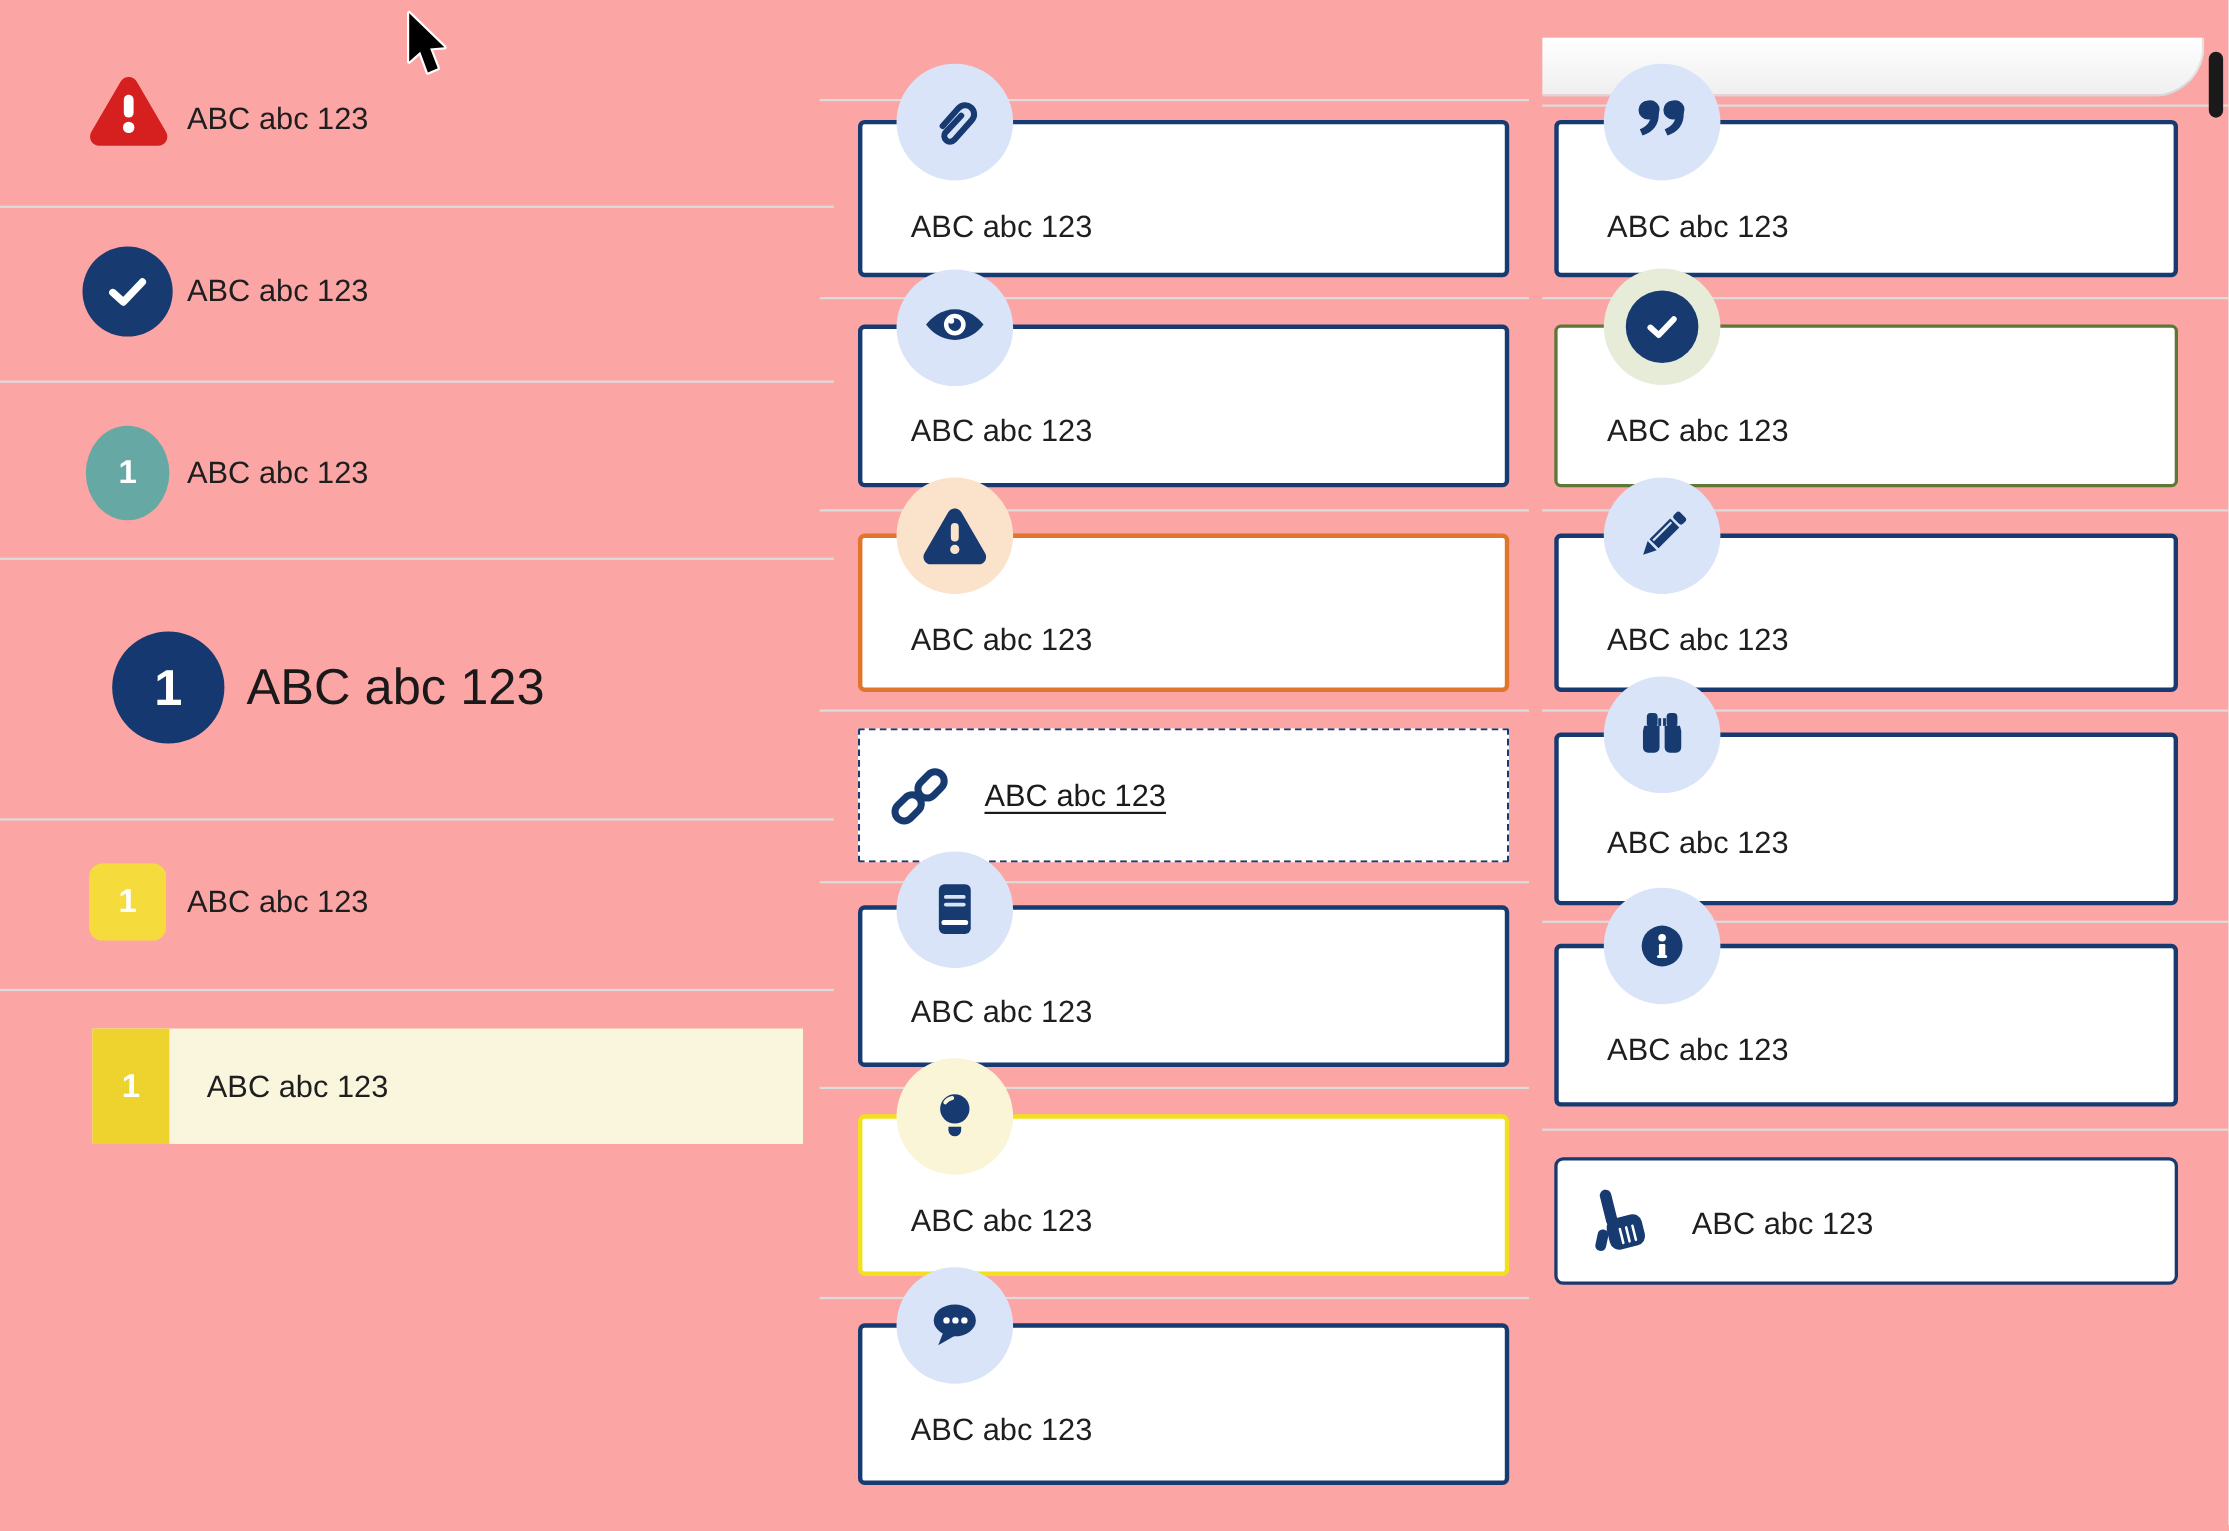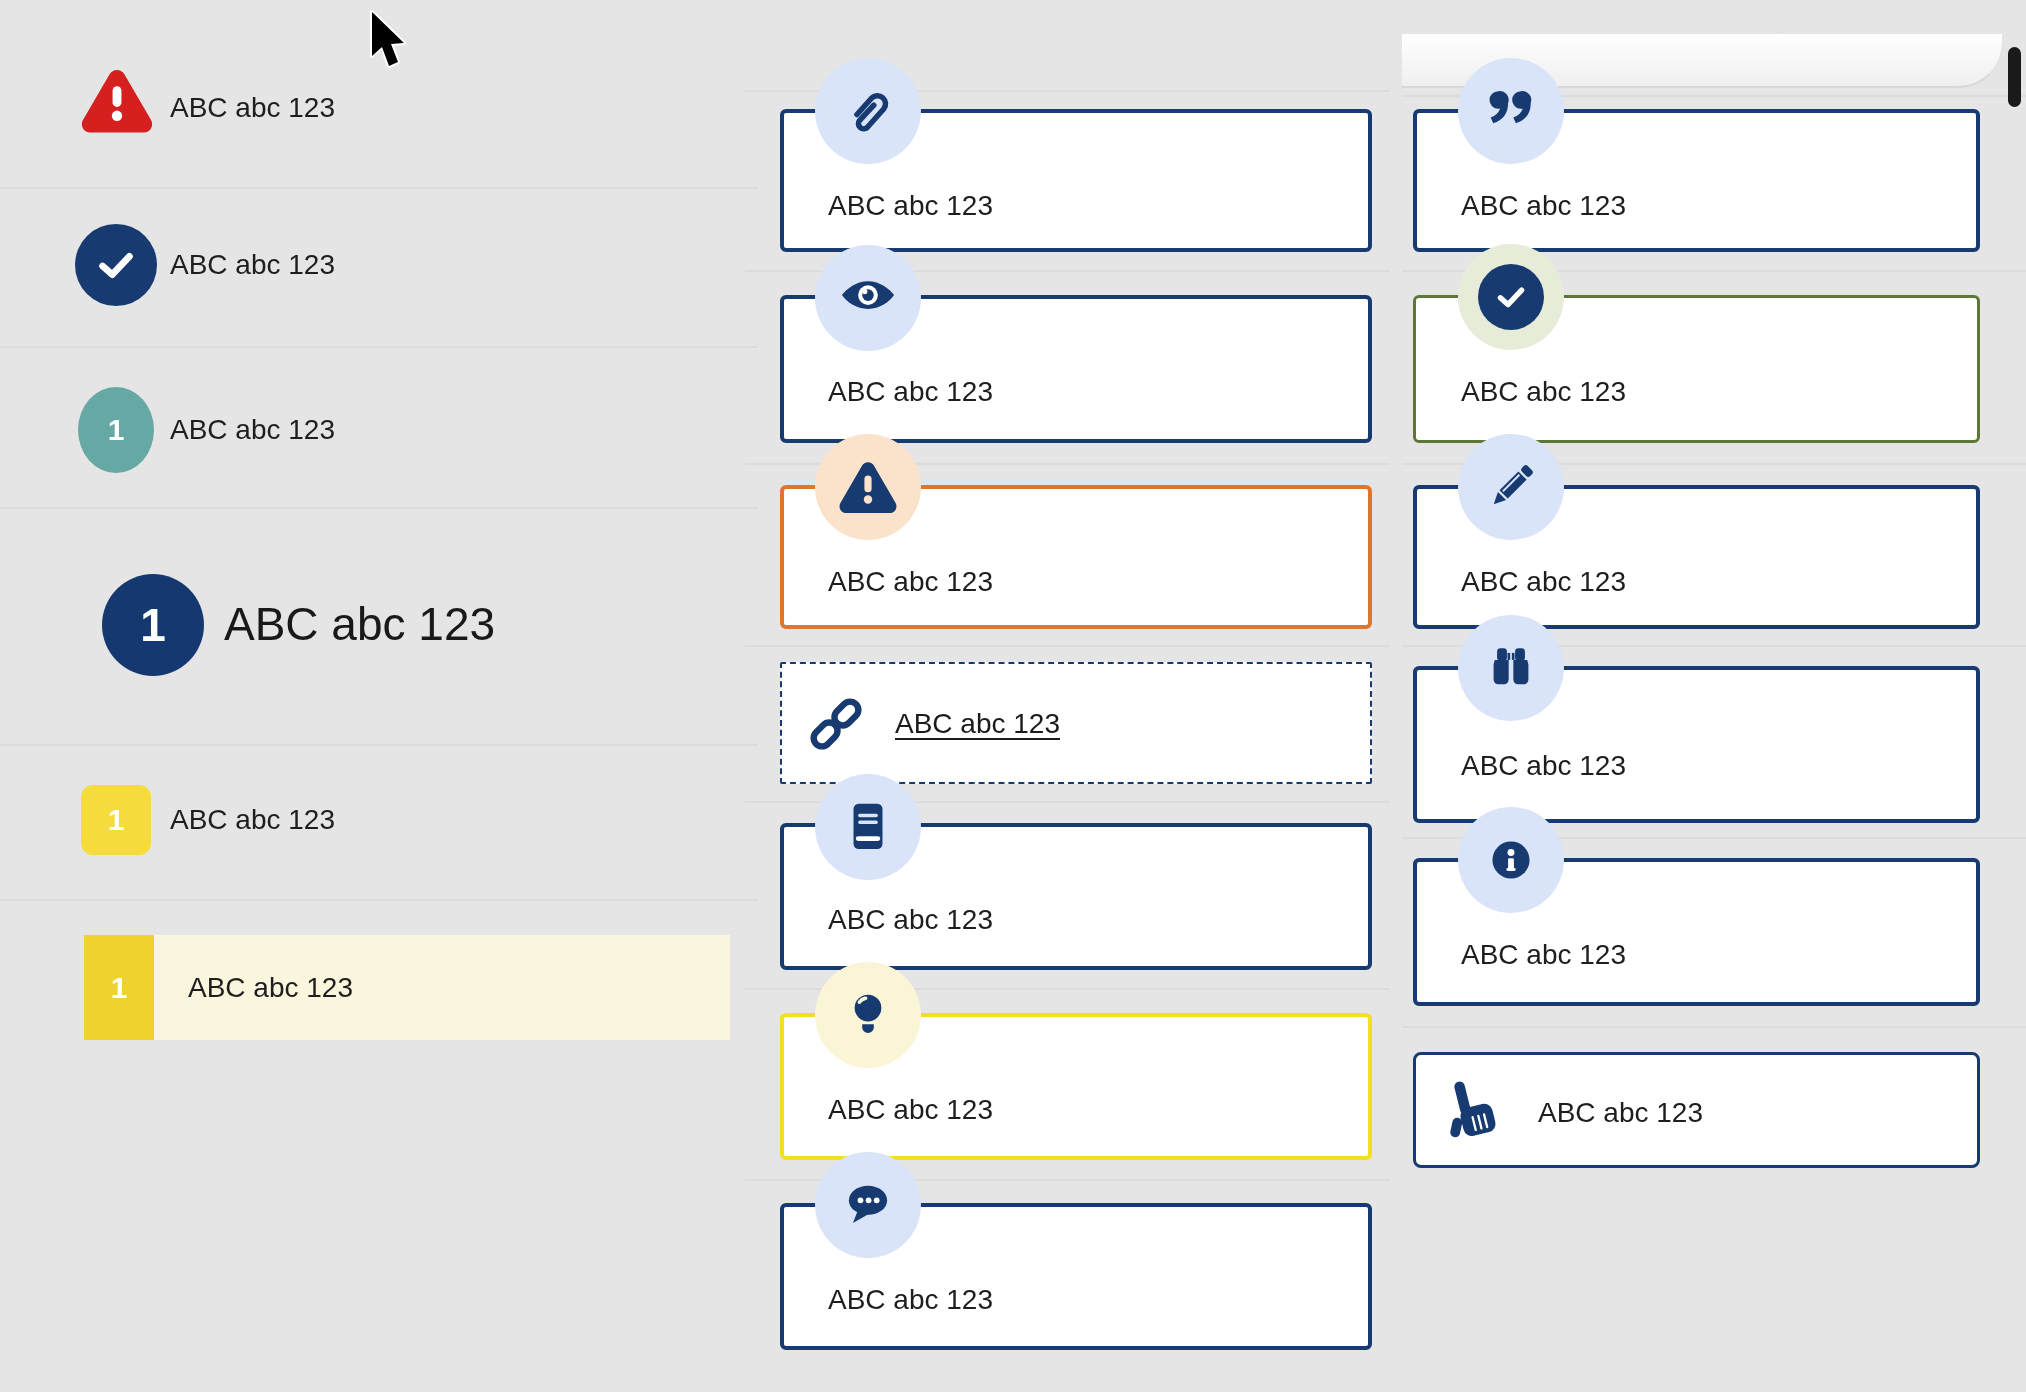--- a/index.html
+++ b/index.html
@@ -1,16 +1,16 @@
 <!DOCTYPE html>
 <html><head>
 <meta charset="utf-8">
 <style>
   html,body{margin:0;padding:0;background:#fff;}
-  #canvas{position:relative;width:2026px;height:1392px;background:#e5e5e5;overflow:hidden;
+  #canvas{position:relative;width:2026px;height:1392px;background:#fca5a5;overflow:hidden;
           font-family:"Liberation Sans", sans-serif;color:#1e1e1e;}
   .abs{position:absolute;}
   .sep{position:absolute;height:2px;background:#dcdcdc;}
   .lbl{position:absolute;font-size:28px;line-height:32px;color:#1e1e1e;white-space:nowrap;}
   .box{position:absolute;background:#fff;border:4px solid #173a70;border-radius:6px;box-sizing:border-box;}
   .badge{position:absolute;width:106px;height:106px;border-radius:50%;display:flex;
          align-items:center;justify-content:center;}
   .badge svg{width:58px;height:58px;display:block;}
   .numbadge{display:flex;align-items:center;justify-content:center;color:#fff;font-weight:bold;}
   .disc{border-radius:50%;display:flex;align-items:center;justify-content:center;}

